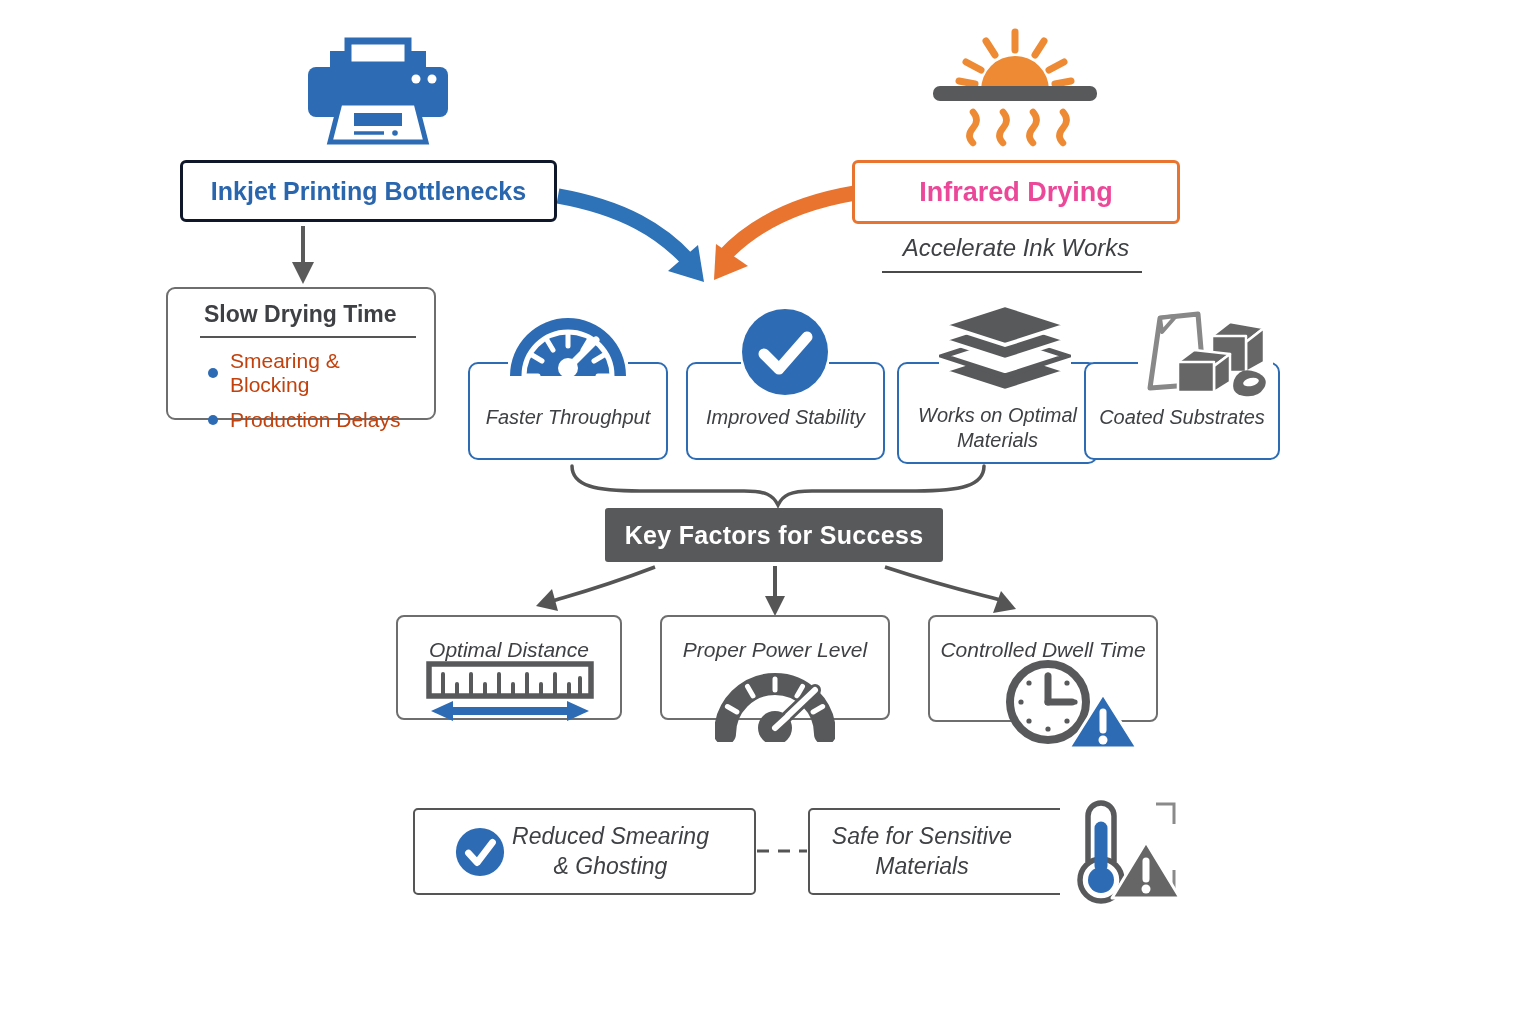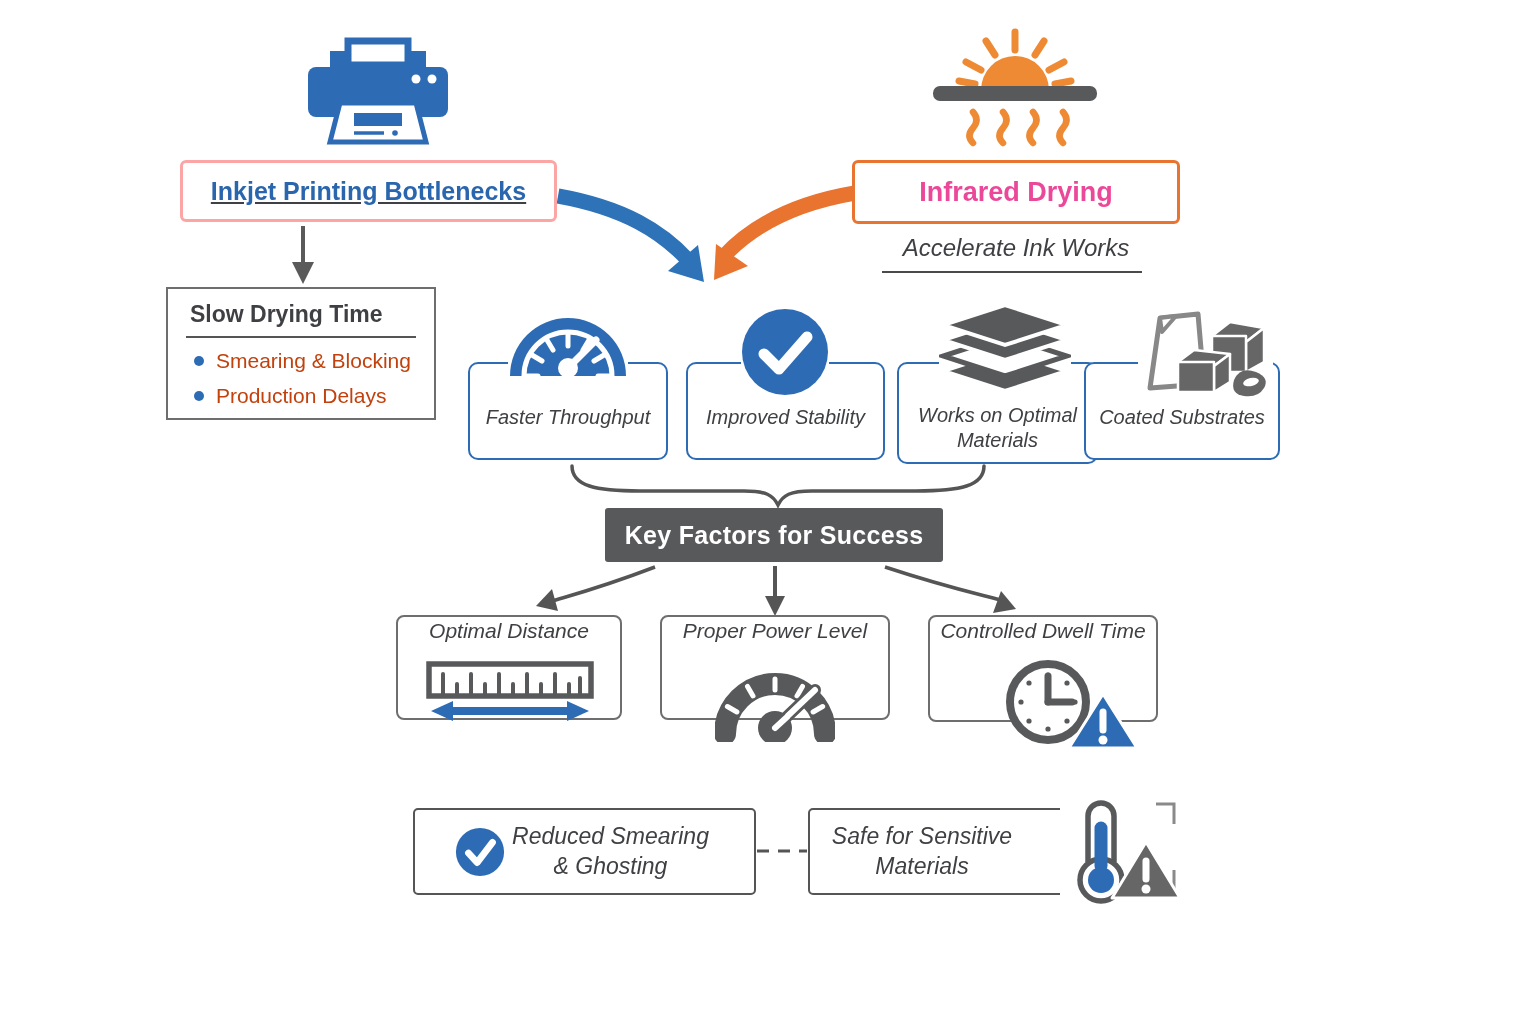--- a/index.html
+++ b/index.html
@@ -4,41 +4,41 @@
 <style>
   html,body{margin:0;padding:0;background:#fff;}
   #canvas{position:relative;width:1536px;height:1024px;background:#ffffff;overflow:hidden;
           font-family:"Liberation Sans",sans-serif;color:#3f4043;}
   .abs{position:absolute;box-sizing:border-box;}
   svg{display:block;}
   
   #connectors{left:0;top:0;z-index:0;}
   
   .node{background:#fff;border-radius:8px;display:flex;align-items:center;justify-content:center;z-index:2;}
-  .title-box{border:3px solid #fca5a5;border-radius:6px;text-decoration:underline;}
+  .title-box{border:3px solid #0f172a;border-radius:6px;}
   .title-box .t{font-weight:bold;font-size:25px;color:#2a66ae;}
   .ir-box{border:3px solid #e8742f;border-radius:6px;}
   .ir-box .t{font-weight:bold;font-size:27px;color:#ec4899;}
   .subtitle{font-style:italic;font-size:24px;color:#3f4043;text-align:center;z-index:2;}
   .underline{border-top:2.5px solid #4a4a4a;z-index:2;}
-  .issue-box{border:2.5px solid #6e6e6e;border-radius:0;background:#fff;z-index:2;padding:10px 18px 8px 18px;}
+  .issue-box{border:2.5px solid #6e6e6e;border-radius:9px;background:#fff;z-index:2;padding:10px 18px 8px 32px;}
   .issue-title{font-weight:bold;font-size:23px;color:#3f4043;text-align:left;padding:2px 4px 8px 4px;
                border-bottom:2.5px solid #555;}
   .bullet-row{display:flex;align-items:center;margin-top:11px;}
   .bullet-dot{width:10px;height:10px;border-radius:50%;background:#2d6cb5;margin:0 12px 0 8px;flex:0 0 auto;}
   .bullet-text{font-size:21px;color:#c2410c;}
   .benefit{border:2.5px solid #2d6cb5;border-radius:10px;background:#fff;display:flex;
            align-items:flex-end;justify-content:center;text-align:center;z-index:1;}
   .benefit .t{font-style:italic;font-size:20px;color:#3f4043;padding-bottom:28px;line-height:1.25;}
   .icon{z-index:3;}
   .keybar{background:#58595b;border-radius:3px;display:flex;align-items:center;justify-content:center;z-index:2;}
   .keybar .t{color:#fff;font-weight:bold;font-size:25px;letter-spacing:.3px;}
   .factor{border:2.5px solid #6e6e6e;border-radius:8px;background:#fff;display:flex;
           justify-content:center;align-items:flex-start;text-align:center;z-index:1;}
-  .factor .t{font-style:italic;font-size:21px;color:#3f4043;padding-top:2px;}
+  .factor .t{font-style:italic;font-size:21px;color:#3f4043;padding-top:21px;}
   .outcome{border:2.5px solid #555;border-radius:5px;background:#fff;display:flex;
            align-items:center;justify-content:center;z-index:1;}
   .outcome .t{font-style:italic;font-size:23px;color:#3f4043;text-align:center;line-height:1.3;}
 </style>
 </head>
 <body>
 
 <div id="canvas">
 
   <svg id="connectors" class="abs" width="1536" height="1024" viewBox="0 0 1536 1024">

